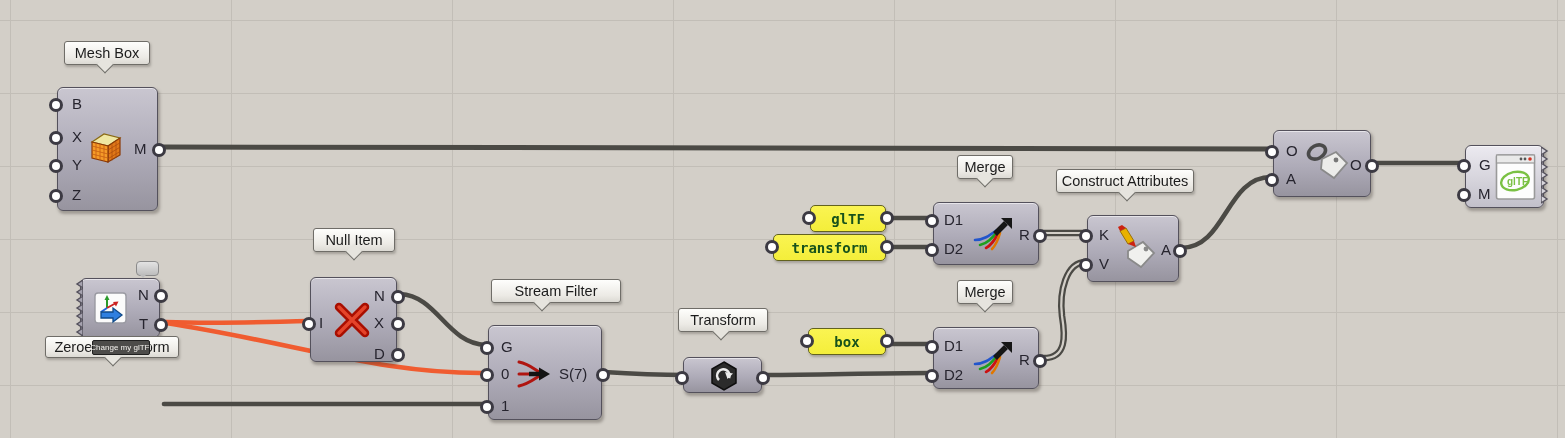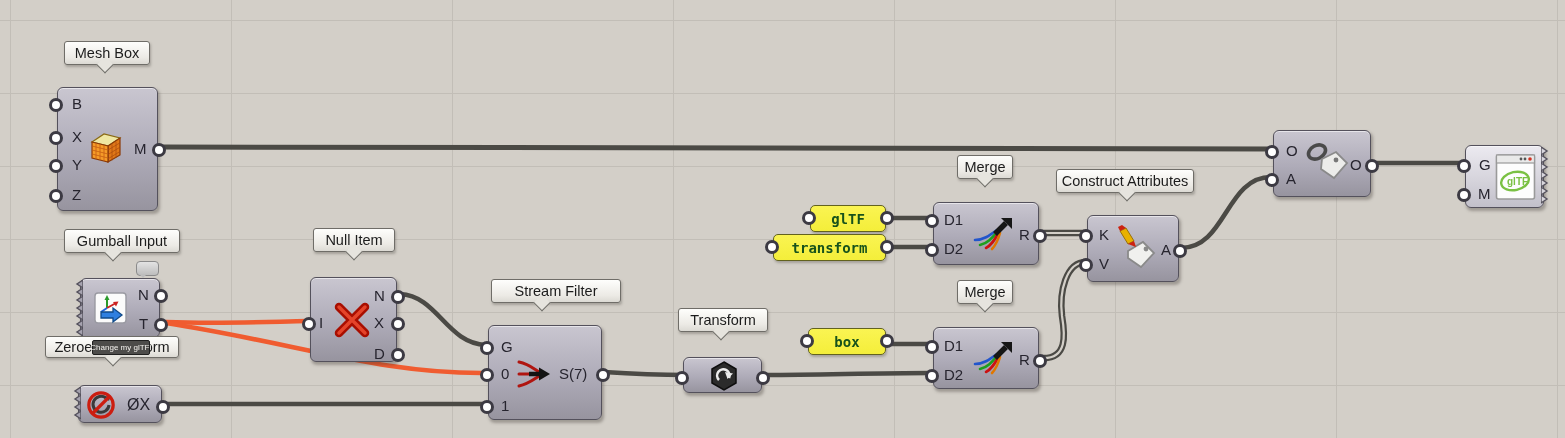--- a/index.html
+++ b/index.html
@@ -111,24 +111,20 @@
     <span class="plabel" style="left:76px;top:53px">M</span>
     <svg class="icon" style="left:29px;top:41px" width="38" height="38" viewBox="0 0 38 38">
       <polygon points="5,13 17,5 33,9 21,17" fill="#efe7a2" stroke="#8a6a14" stroke-width="1.2"></polygon>
       <polygon points="21,17 33,9 33,26 21,33" fill="#e07818" stroke="#8a3a08" stroke-width="1.2"></polygon>
       <polygon points="5,13 21,17 21,33 5,29" fill="#f59b28" stroke="#8a3a08" stroke-width="1.2"></polygon>
       <path d="M9,14 L9,30 M13,15 L13,31 M17,16 L17,32 M5,17 L21,21 M5,21 L21,25 M5,25 L21,29" stroke="#c25a12" stroke-width="1" opacity=".75" fill="none"></path>
       <path d="M25,15.5 L25,31.5 M29,13 L29,29 M21,21 L33,13.8 M21,25.5 L33,18.2 M21,29.8 L33,22.5" stroke="#a84a0e" stroke-width="1" opacity=".7" fill="none"></path>
     </svg>
   </div>
 
-  <div class="callout" style="left:64px;top:229px;width:116px;height:24px">
-    <span>Gumball Input</span>
-    <i class="tail" style="left:42px"></i>
-  </div>
   <div class="balloon" style="left:136px;top:261px"></div>
   <div class="comp" style="left:80px;top:278px;width:80px;height:60px">
     <svg class="zz" style="left:-7px;top:1px" width="9" height="56" viewBox="0 0 9 56">
       <path d="M9,0 L3,4 9,8 3,12 9,16 3,20 9,24 3,28 9,32 3,36 9,40 3,44 9,48 3,52 9,56 Z" fill="#a5a2af" stroke="#54515c" stroke-width="1.4"></path>
     </svg>
     <span class="pin out" style="top:10px"></span>
     <span class="pin out" style="top:39px"></span>
     <span class="plabel" style="left:57px;top:8px">N</span>
     <span class="plabel" style="left:58px;top:37px">T</span>
     <svg class="icon" style="left:12px;top:13px" width="36" height="34" viewBox="0 0 36 34">
@@ -141,33 +137,20 @@
       <polygon points="8,20 20,20 20,16 29,23 20,30 20,26 8,26" fill="#2f7fe0" stroke="#114a88" stroke-width="1.3"></polygon>
     </svg>
   </div>
 
   <div class="callout" style="left:45px;top:336px;width:134px;height:22px">
     <span>Zeroed Transform</span>
     <i class="tail" style="left:61px"></i>
   </div>
   <div class="tooltipdark" style="left:92px;top:340px;width:56px;height:13px">
     <span>Change my glTF!</span>
-  </div>
-  <div class="comp" style="left:78px;top:385px;width:84px;height:38px">
-    <svg class="zz" style="left:-7px;top:1px" width="9" height="34" viewBox="0 0 9 34">
-      <path d="M9,0 L3,4 9,8 3,12 9,16 3,20 9,24 3,28 9,32 9,0 Z" fill="#a5a2af" stroke="#54515c" stroke-width="1.4"></path>
-    </svg>
-    <span class="pin out" style="top:14px"></span>
-    <span class="plabel" style="left:48px;top:11px;font-size:16px">ØX</span>
-    <svg class="icon" style="left:6px;top:3px" width="32" height="32" viewBox="0 0 32 32">
-      <path d="M21,9 A8,8 0 1 0 24,16" stroke="#3a3a3a" stroke-width="3" fill="none"></path>
-      <polygon points="24,12 19.5,8 25.5,6.5" fill="#3a3a3a"></polygon>
-      <circle cx="16" cy="16" r="12.2" stroke="#cc1d10" stroke-width="3.2" fill="none"></circle>
-      <path d="M7.5,24.5 L24.5,7.5" stroke="#cc1d10" stroke-width="3.2"></path>
-    </svg>
   </div>
 
   <div class="callout" style="left:313px;top:228px;width:82px;height:24px">
     <span>Null Item</span>
     <i class="tail" style="left:34px"></i>
   </div>
   <div class="comp" style="left:310px;top:277px;width:87px;height:85px">
     <span class="pin in" style="top:39px"></span>
     <span class="pin out" style="top:12px"></span>
     <span class="pin out" style="top:39px"></span>

